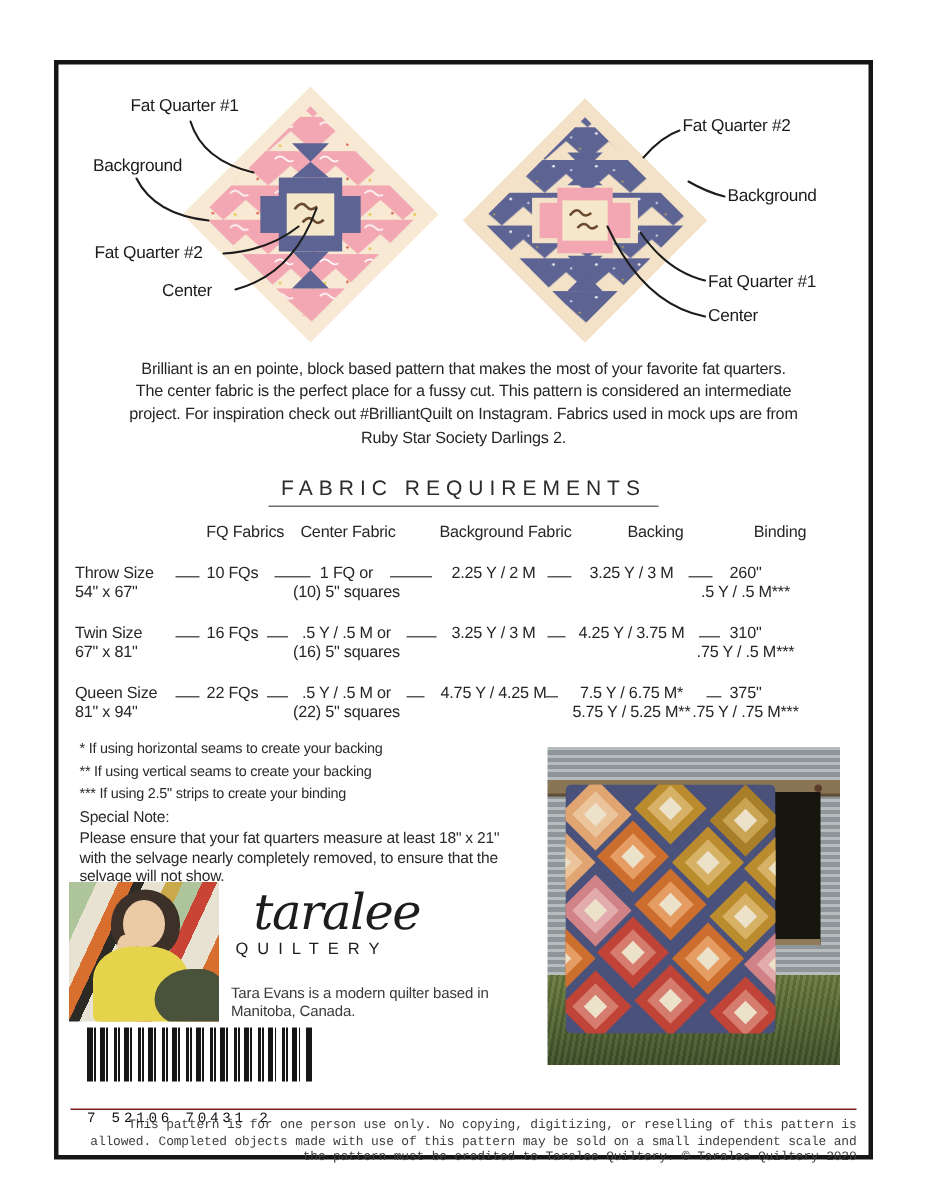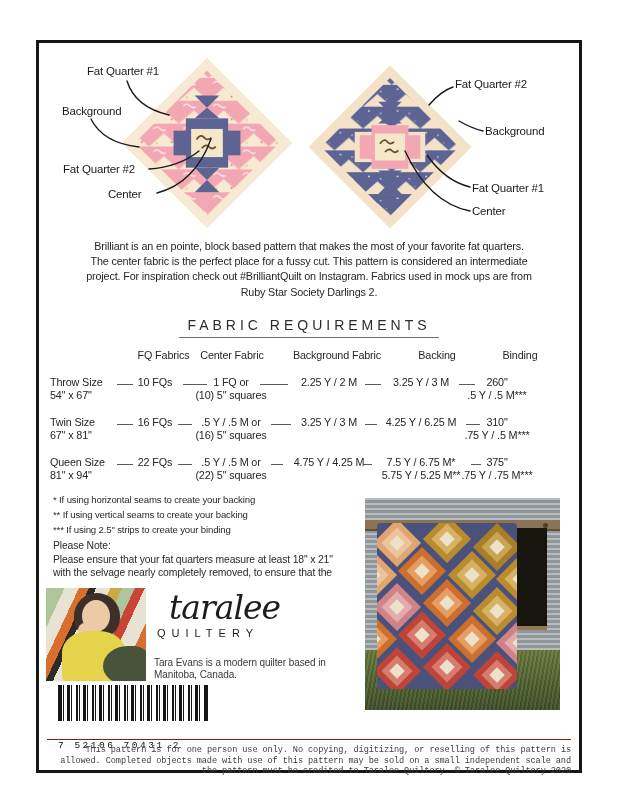--- a/index.html
+++ b/index.html
@@ -200,21 +200,21 @@
         <div class="ld ld5"></div>
       </div>
 
       <div class="t-row r2">
         <div class="cell c-size">Twin Size</div>
         <div class="cell c-size l2">67" x 81"</div>
         <div class="cell ctr c-fq">16 FQs</div>
         <div class="cell ctr c-cf">.5 Y / .5 M or</div>
         <div class="cell ctr c-cf l2">(16) 5" squares</div>
         <div class="cell ctr c-bg">3.25 Y / 3 M</div>
-        <div class="cell ctr c-bk">4.25 Y / 6.25 M</div>
+        <div class="cell ctr c-bk">4.25 Y / 3.75 M</div>
         <div class="cell ctr c-bk l2"></div>
         <div class="cell ctr c-bd">310"</div>
         <div class="cell ctr c-bd l2">.75 Y / .5 M***</div>
         <div class="ld ld1"></div>
         <div class="ld ld2"></div>
         <div class="ld ld3"></div>
         <div class="ld ld4"></div>
         <div class="ld ld5"></div>
       </div>
 
@@ -237,23 +237,24 @@
       </div>
     </div>
 
     <div class="footnotes">
       <div>* If using horizontal seams to create your backing</div>
       <div>** If using vertical seams to create your backing</div>
       <div>*** If using 2.5" strips to create your binding</div>
     </div>
 
     <div class="special-note">
-      <div class="sn-title">Please Note:</div>
+      <div class="sn-title">Special Note:</div>
       <div>Please ensure that your fat quarters measure at least 18" x 21"</div>
       <div>with the selvage nearly completely removed, to ensure that the</div>
+      <div>selvage will not show.</div>
     </div>
 
     <div class="person-photo">
       <div class="pp pp-hair"></div>
       <div class="pp pp-face"></div>
       <div class="pp pp-hand"></div>
       <div class="pp pp-sweater"></div>
       <div class="pp pp-knee"></div>
     </div>
 

